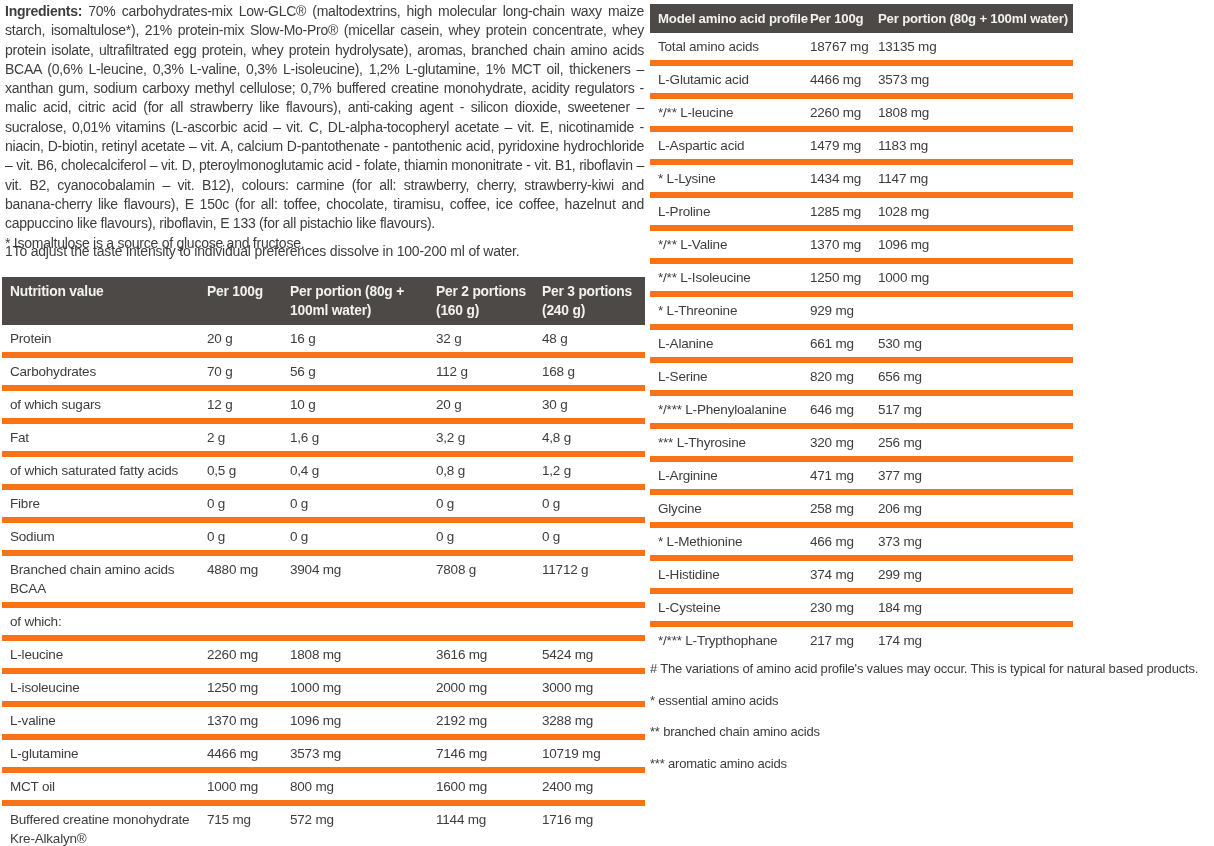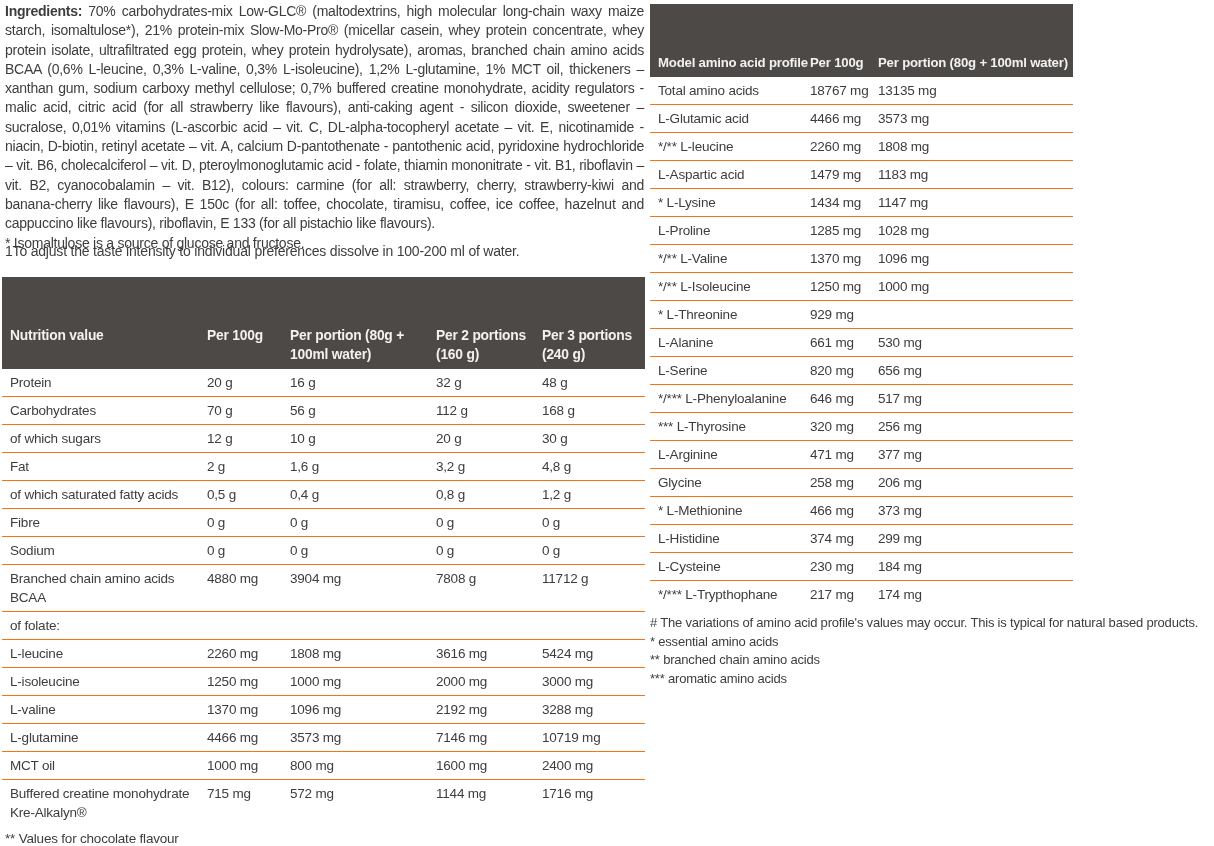--- a/index.html
+++ b/index.html
@@ -19,37 +19,37 @@
   .note { font-size:14px; line-height:19.3px; letter-spacing:-0.25px; }
   .water-note { position:absolute; left:5px; top:243px; font-size:14px; letter-spacing:-0.2px; }
 
   .nutrition-wrap { position:absolute; left:2px; top:277px; width:643px; }
 
   
   .thead { background:#4c4947; color:#f3f2f1; font-weight:bold; }
   .n-grid { display:grid; grid-template-columns:205px 83px 146px 106px 103px; }
   .a-grid { display:grid; grid-template-columns:160px 68px 195px; }
   .th {
-    padding:5px 6px 5px 0; font-size:13.8px; line-height:19px; letter-spacing:-0.2px;margin-top:44px;
+    padding:5px 6px 5px 0; font-size:13.8px; line-height:19px; letter-spacing:-0.2px;
   }
   .a-grid .th { white-space:nowrap; font-size:13.2px; }
   .th:first-child, .td:first-child { padding-left:8px; }
-  .tr { border-bottom:1px solid #f97316; }
+  .tr { border-bottom:6px solid #f97316; }
   .tbody .tr:last-of-type { border-bottom:none; }
   .td {
     padding:4px 6px 4px 0; font-size:13.5px; line-height:19px; letter-spacing:-0.2px;
   }
   .foot { font-size:13.5px; line-height:18px; letter-spacing:-0.2px; margin-top:4px; padding-left:3px; }
 
   
   .right-col { position:absolute; left:650px; top:4px; width:562px; }
   .amino-table { width:423px; }
   .amino-footnotes { margin-top:6px; }
   .amino-foot { font-size:13px; line-height:17.5px; letter-spacing:-0.2px; white-space:nowrap; margin:0; padding:0; }
-  .amino-foot + .amino-foot { margin-top:1px; }
+  .amino-foot + .amino-foot { margin-top:14px; }
 </style>
 </head>
 <body>
 
 <div class="left-col">
   <p class="ingredients"><b>Ingredients:</b> <span>70% carbohydrates-mix Low-GLC® (maltodextrins, high molecular long-chain waxy maize starch, isomaltulose*), 21% protein-mix Slow-Mo-Pro® (micellar casein, whey protein concentrate, whey protein isolate, ultrafiltrated egg protein, whey protein hydrolysate), aromas, branched chain amino acids BCAA (0,6% L-leucine, 0,3% L-valine, 0,3% L-isoleucine), 1,2% L-glutamine, 1% MCT oil, thickeners – xanthan gum, sodium carboxy methyl cellulose; 0,7% buffered creatine monohydrate, acidity regulators - malic acid, citric acid (for all strawberry like flavours), anti-caking agent - silicon dioxide,  sweetener – sucralose, 0,01% vitamins (L-ascorbic acid – vit. C, DL-alpha-tocopheryl acetate – vit. E, nicotinamide - niacin, D-biotin, retinyl acetate – vit. A, calcium D-pantothenate - pantothenic acid, pyridoxine hydrochloride – vit. B6, cholecalciferol – vit. D, pteroylmonoglutamic acid - folate, thiamin mononitrate - vit. B1, riboflavin – vit. B2, cyanocobalamin – vit. B12), colours: carmine (for all: strawberry, cherry, strawberry-kiwi and banana-cherry like flavours), E 150c (for all: toffee, chocolate, tiramisu, coffee, ice coffee, hazelnut and cappuccino like flavours), riboflavin, E 133 (for all pistachio like flavours).</span></p>
   <p class="note">* Isomaltulose is a source of glucose and fructose.</p>
 </div>
 
 <p class="water-note">1To adjust the taste intensity to individual preferences dissolve in 100-200 ml of water.</p>
@@ -124,21 +124,21 @@
 
         <div class="tr n-grid">
           <div class="td">Branched chain amino acids BCAA</div>
           <div class="td">4880 mg</div>
           <div class="td">3904 mg</div>
           <div class="td">7808 g</div>
           <div class="td">11712 g</div>
         </div>
 
         <div class="tr n-grid">
-          <div class="td">of folate:</div>
+          <div class="td">of which:</div>
           <div class="td"></div>
           <div class="td"></div>
           <div class="td"></div>
           <div class="td"></div>
         </div>
 
         <div class="tr n-grid">
           <div class="td">L-leucine</div>
           <div class="td">2260 mg</div>
           <div class="td">1808 mg</div>

